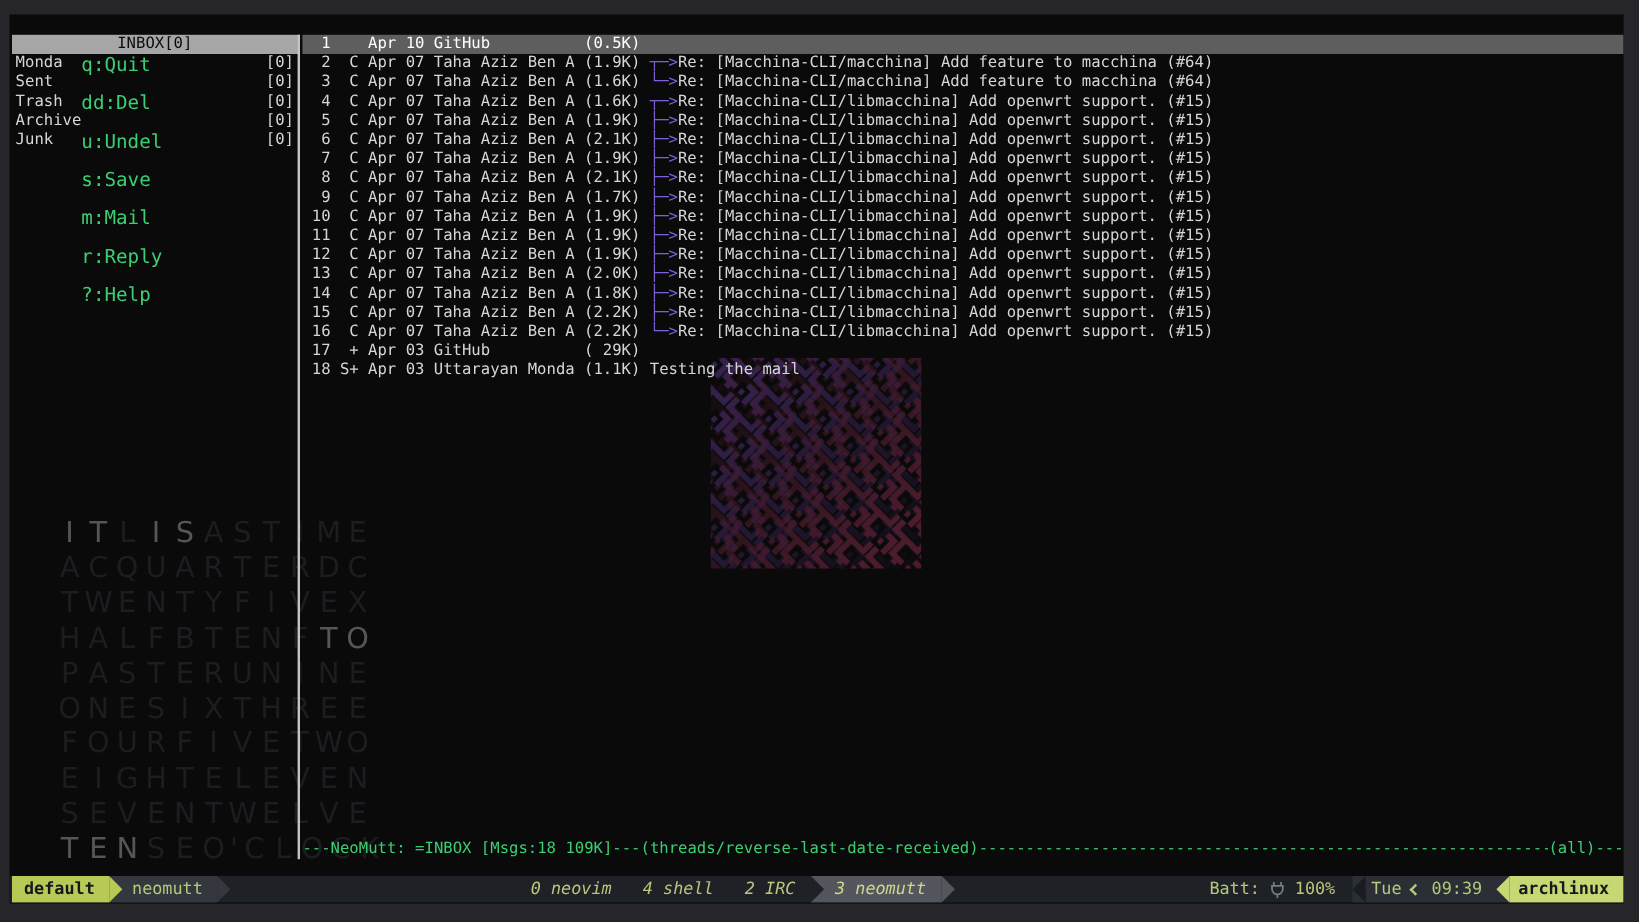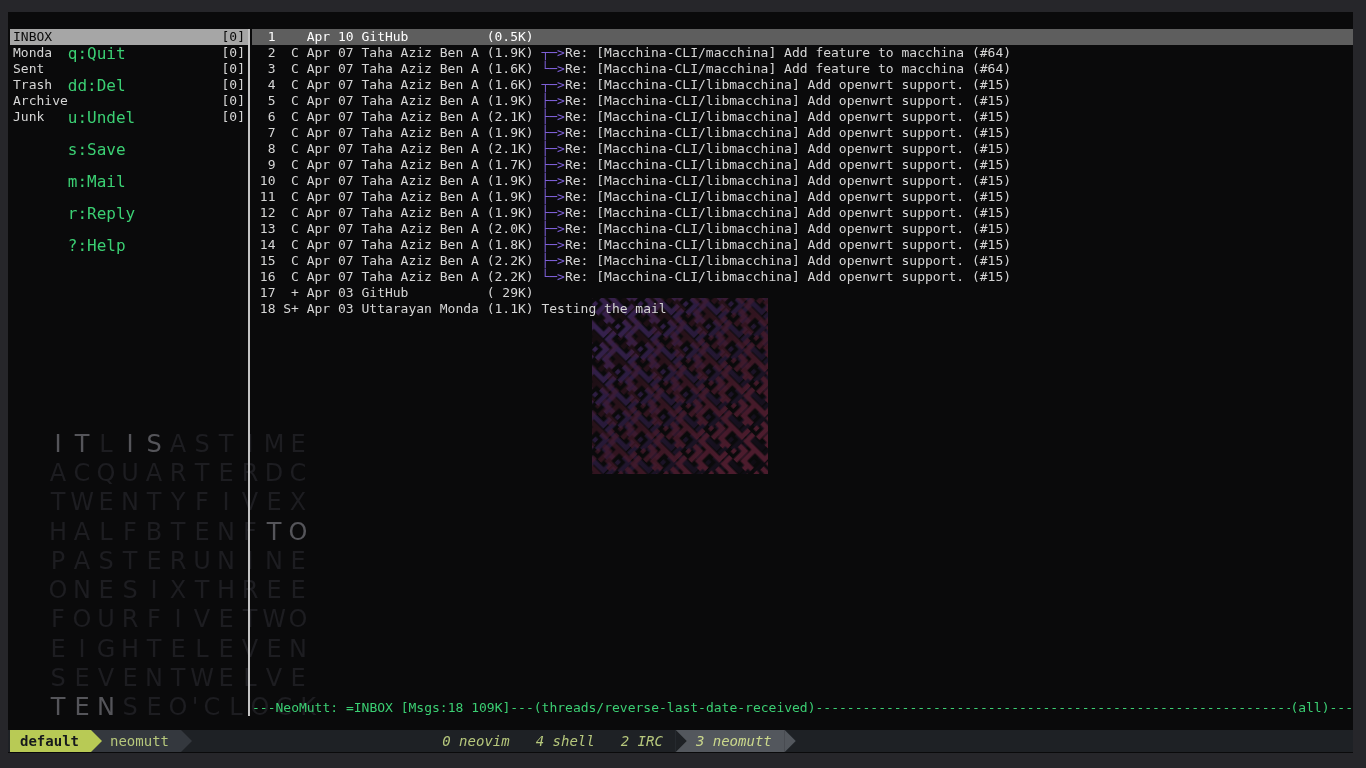--- a/index.html
+++ b/index.html
@@ -27,21 +27,21 @@
   .maze{position:absolute;left:584px;top:286px;z-index:0;}
   .mzp-a{stroke:var(--mazepurple);}
   .mzp-b{stroke:var(--mazered);}
 
   
   .helpbar{position:absolute;left:2px;top:2px;height:16px;line-height:16px;font-size:16px;color:var(--green);white-space:pre;z-index:2;}
   .help-item{margin-right:2ch;}
 
   .sidebar{position:absolute;left:2px;top:17px;width:240px;z-index:2;}
   .sb{display:flex;justify-content:space-between;height:16px;line-height:16px;font-size:13px;color:var(--text);padding:0 5px 0 3px;}
-  .sb.sel{background:var(--sbsel);color:#0b0b0b;}
+  .sb.sel{background:var(--sbsel);color:#0b0b0b;justify-content:center;}
 
   .vdivider{position:absolute;left:240px;top:17px;width:2px;height:687px;background:var(--divider);z-index:3;}
 
   .mail{position:absolute;left:244px;top:17px;width:1101px;z-index:2;}
   .row{display:flex;height:16px;line-height:16px;font-size:13px;color:var(--text);padding-left:1ch;white-space:pre;}
   .row.sel{background:var(--selrow);color:#ffffff;}
   .f-num{width:2ch;text-align:right;margin-right:1ch;}
   .f-flags{width:2ch;text-align:right;margin-right:1ch;}
   .f-date{width:6ch;margin-right:1ch;}
   .f-from{width:15ch;margin-right:1ch;overflow:hidden;}
@@ -519,15 +519,30 @@
         </div>
 
         <div class="win active">
           <span class="win-tri-in"></span>
           <span class="win-label">3 neomutt</span>
         </div>
         <span class="win-tri-out tri tri-gray show"></span>
 
     </div>
 
+    <div class="right">
+      <span class="batt-label">Batt:</span>
+      <svg class="plug-icon" width="13" height="15" viewBox="0 0 13 15">
+        <path d="M3.5 1v3.2 M9.5 1v3.2 M2 4.2h9v2.6a4.5 4.5 0 0 1-9 0z M6.5 11v3.5" stroke="#858b93" stroke-width="1.5" fill="none"></path>
+      </svg>
+      <span class="batt-pct">100%</span>
+      <span class="tri-l tri-time"></span>
+      <div class="seg seg-time">
+        <span>Tue</span>
+        <span class="chev"></span>
+        <span>09:39</span>
+        <span class="tri-l tri-arch" style="margin-left:12px;margin-right:-10px;"></span>
+      </div>
+      <div class="seg seg-arch">archlinux</div>
+    </div>
   </div>
 
 </div>
 
 </body></html>

